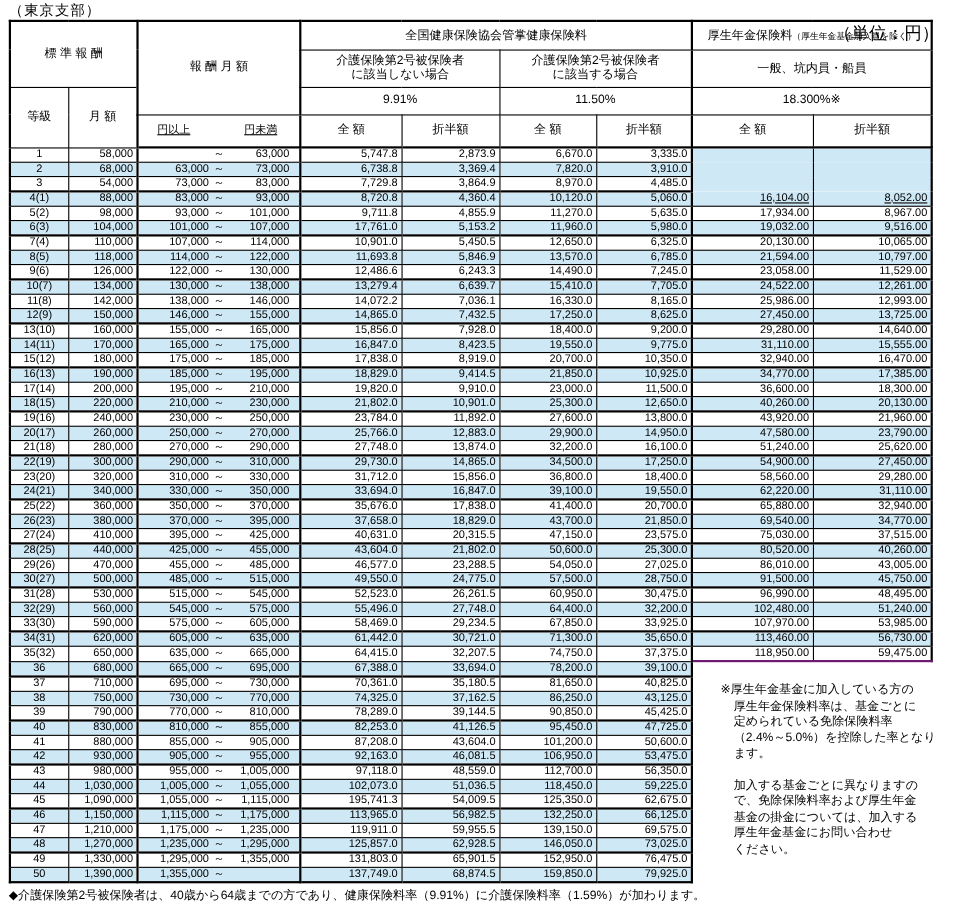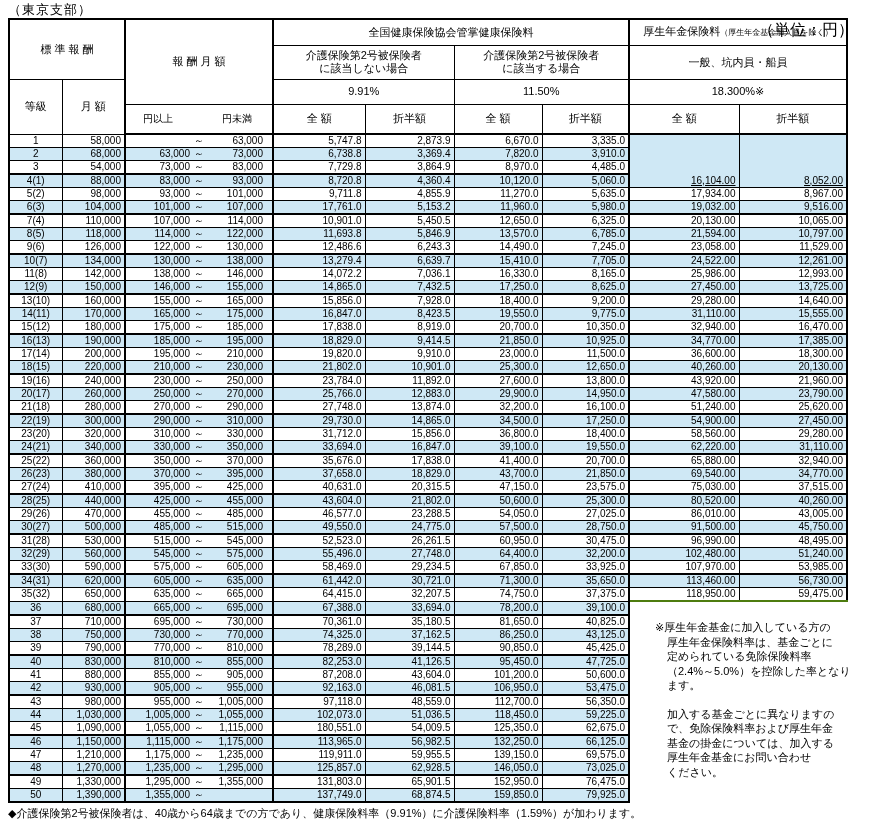--- a/index.html
+++ b/index.html
@@ -35,29 +35,29 @@
   tbody td { height:12px; line-height:12px; font-size:10px; vertical-align:middle; }
   td.num { text-align:right; padding-right:3px; }
   td.ctr { text-align:center; }
   tr.blue td { background:#cfe8f5; }
   tr.thick td { border-top:2px solid #000; }
 
   .range { display:flex; align-items:center; }
   .range .lo { width:64px; text-align:right; }
   .range .tl { width:18px; text-align:center; }
   .range .hi { width:58px; text-align:right; padding-right:3px; }
-  .yen-flex { display:flex; align-items:flex-end; }
+  .yen-flex { display:flex; align-items:flex-end;text-decoration:underline; }
   .yen-flex .a { width:64px; text-align:center; }
   .yen-flex .sp { width:18px; }
   .yen-flex .b { width:58px; text-align:center; }
 
   
   td.pb { background:#cfe8f5; border-top:0; border-bottom:0; }
   tr.thick td.pt0, td.pt0 { border-top:0 !important;text-decoration:underline; }
-  td.pend { border-bottom:2px solid #4d7c0f;margin-top:12px; }
+  td.pend { border-bottom:2px solid #701a75;margin-top:12px; }
   td.ghost { border:0 !important; background:#fff !important; }
   tr.last td { border-bottom:2px solid #000; }
   tr.last td.ghost { border-bottom:0 !important; }
 
   .sidenote { position:absolute; left:655px; top:620px; width:208px;
     font-size:11px; line-height:14.5px; }
   .sidenote .p1 { white-space:pre-line; padding-left:12px; text-indent:-12px; margin:0 0 14px 0; }
   .sidenote .p2 { white-space:pre-line; padding-left:12px; margin:0; }
   .footnote { position:absolute; left:8px; top:806px; width:860px; font-size:11px; }
 </style>
@@ -872,21 +872,21 @@
       <tr>
         <td class="ctr bl">45</td>
         <td class="num c2r">1,090,000</td>
         <td class="c3r">
           <div class="range">
             <span class="lo">1,055,000</span>
             <span class="tl">～</span>
             <span class="hi">1,115,000</span>
           </div>
         </td>
-        <td class="num">180,551.0</td>
+        <td class="num">195,741.3</td>
         <td class="num">54,009.5</td>
         <td class="num">125,350.0</td>
         <td class="num c7r">62,675.0</td>
         <td class="ghost"></td>
         <td class="ghost"></td>
       </tr>
       <tr class="blue thick">
         <td class="ctr bl">46</td>
         <td class="num c2r">1,150,000</td>
         <td class="c3r">

